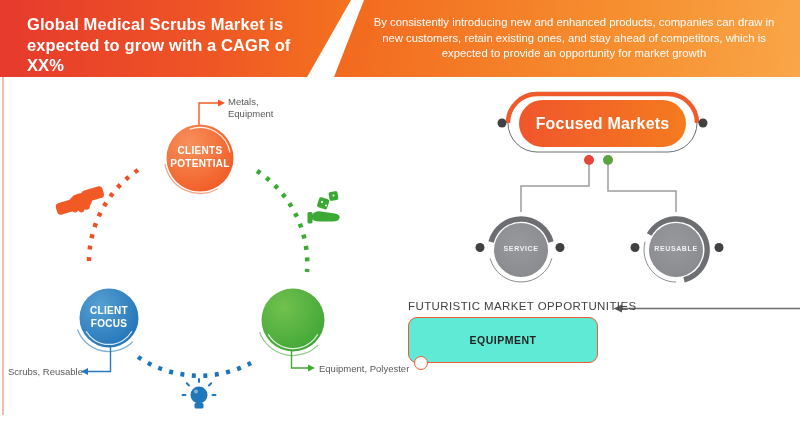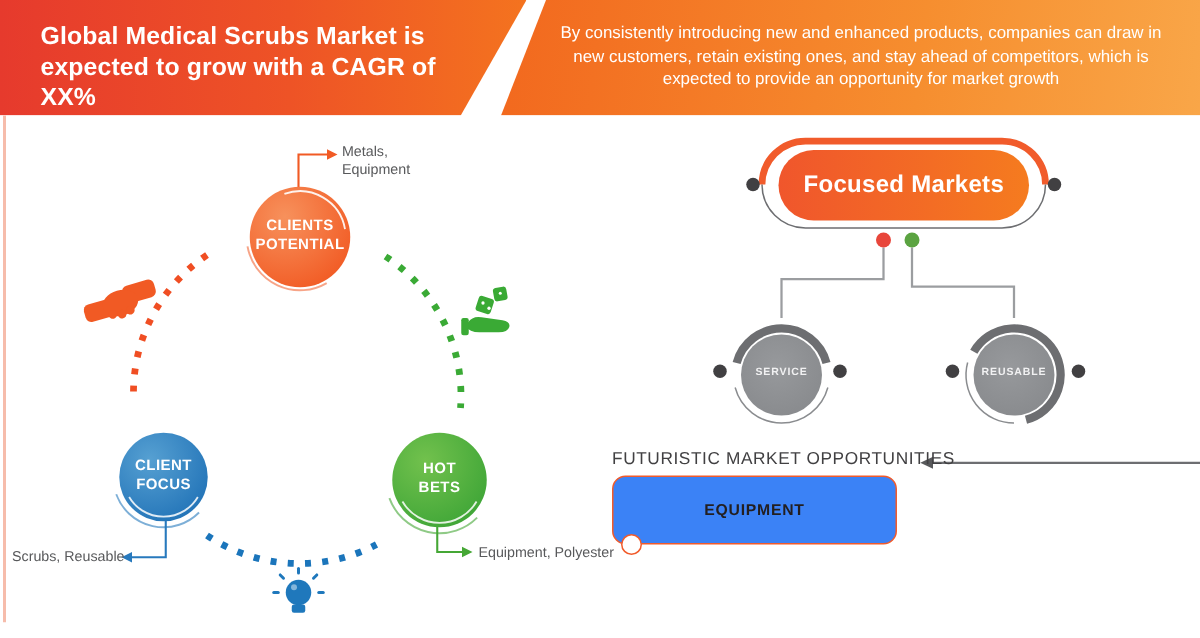--- a/index.html
+++ b/index.html
@@ -35,21 +35,21 @@
     align-items:center;justify-content:center;color:#fff;font-weight:bold;font-size:16px;
     letter-spacing:.2px;}
   .branch-label{position:absolute;top:245px;width:70px;text-align:center;color:#f1f1f2;
     font-size:7px;letter-spacing:.6px;font-weight:bold;}
   #branch-service{left:486px;}
   #branch-reusable{left:641px;}
   
   #opp-heading{position:absolute;left:408px;top:300px;font-size:11.5px;color:#414042;
     letter-spacing:.4px;}
   .opp-box{position:absolute;top:317px;height:44px;border:1.6px solid #f15b2b;border-radius:9px;
-    display:flex;align-items:center;justify-content:center;background:#3b82f6;
+    display:flex;align-items:center;justify-content:center;background:#5eead4;
     font-weight:bold;font-size:10.5px;color:#231f20;letter-spacing:.5px;}
   #box-equipment{left:408px;width:188px;}
   #box-polyester{left:607px;width:186px;}
   .opp-box::after{content:"";position:absolute;left:5px;bottom:-8px;width:12px;height:12px;
     background:#fff;border:1.6px solid #f15b2b;border-radius:50%;}
 </style>
 </head>
 <body>
 
 <div id="canvas">
@@ -183,24 +183,20 @@
   </svg>
 
   <div class="node-label" id="label-clients">
     <div>CLIENTS</div>
     <div>POTENTIAL</div>
   </div>
   <div class="node-label" id="label-focus">
     <div>CLIENT</div>
     <div>FOCUS</div>
   </div>
-  <div class="node-label" id="label-hotbets">
-    <div>HOT</div>
-    <div>BETS</div>
-  </div>
 
   <div class="callout" id="callout-metals">Metals, Equipment</div>
   <div class="callout" id="callout-service">Scrubs, Reusable</div>
   <div class="callout" id="callout-equipment">Equipment, Polyester</div>
 
   <div id="pill-label">Focused Markets</div>
   <div class="branch-label" id="branch-service">SERVICE</div>
   <div class="branch-label" id="branch-reusable">REUSABLE</div>
 
   <div id="opp-heading">FUTURISTIC MARKET OPPORTUNITIES</div>

